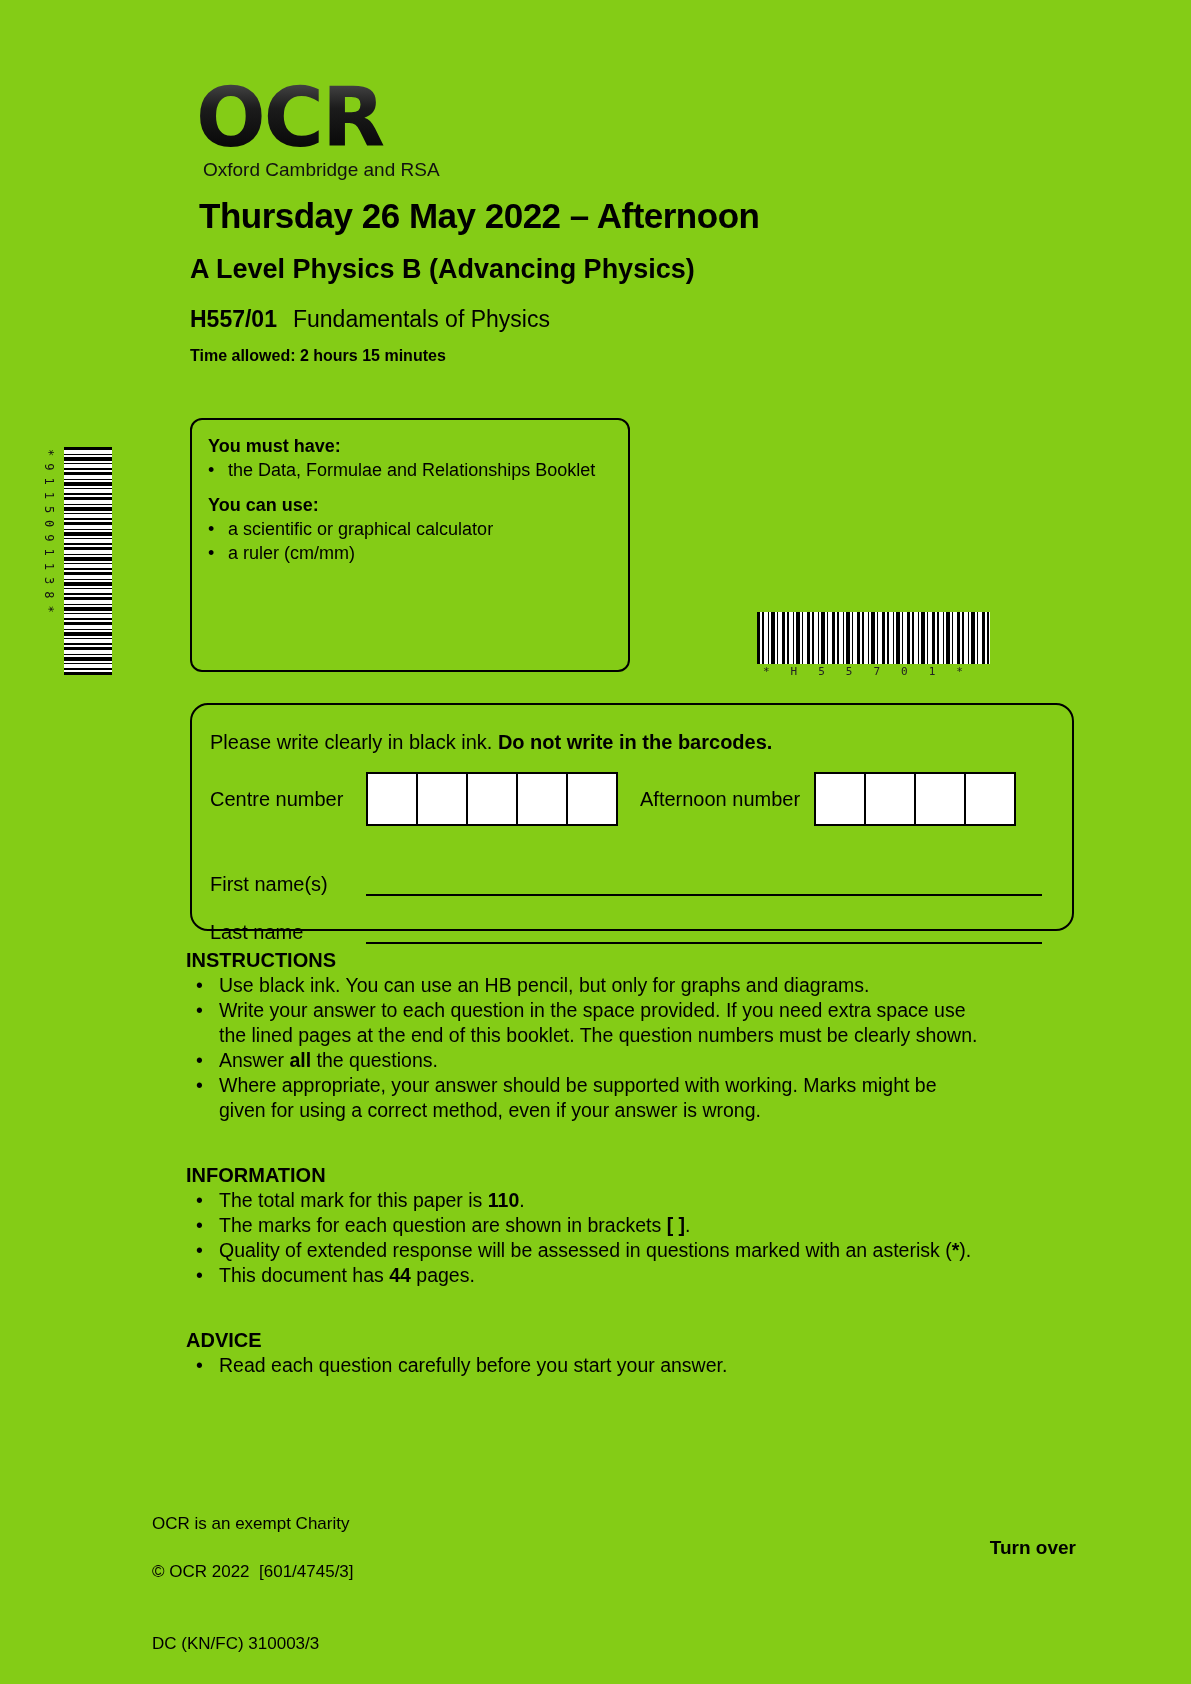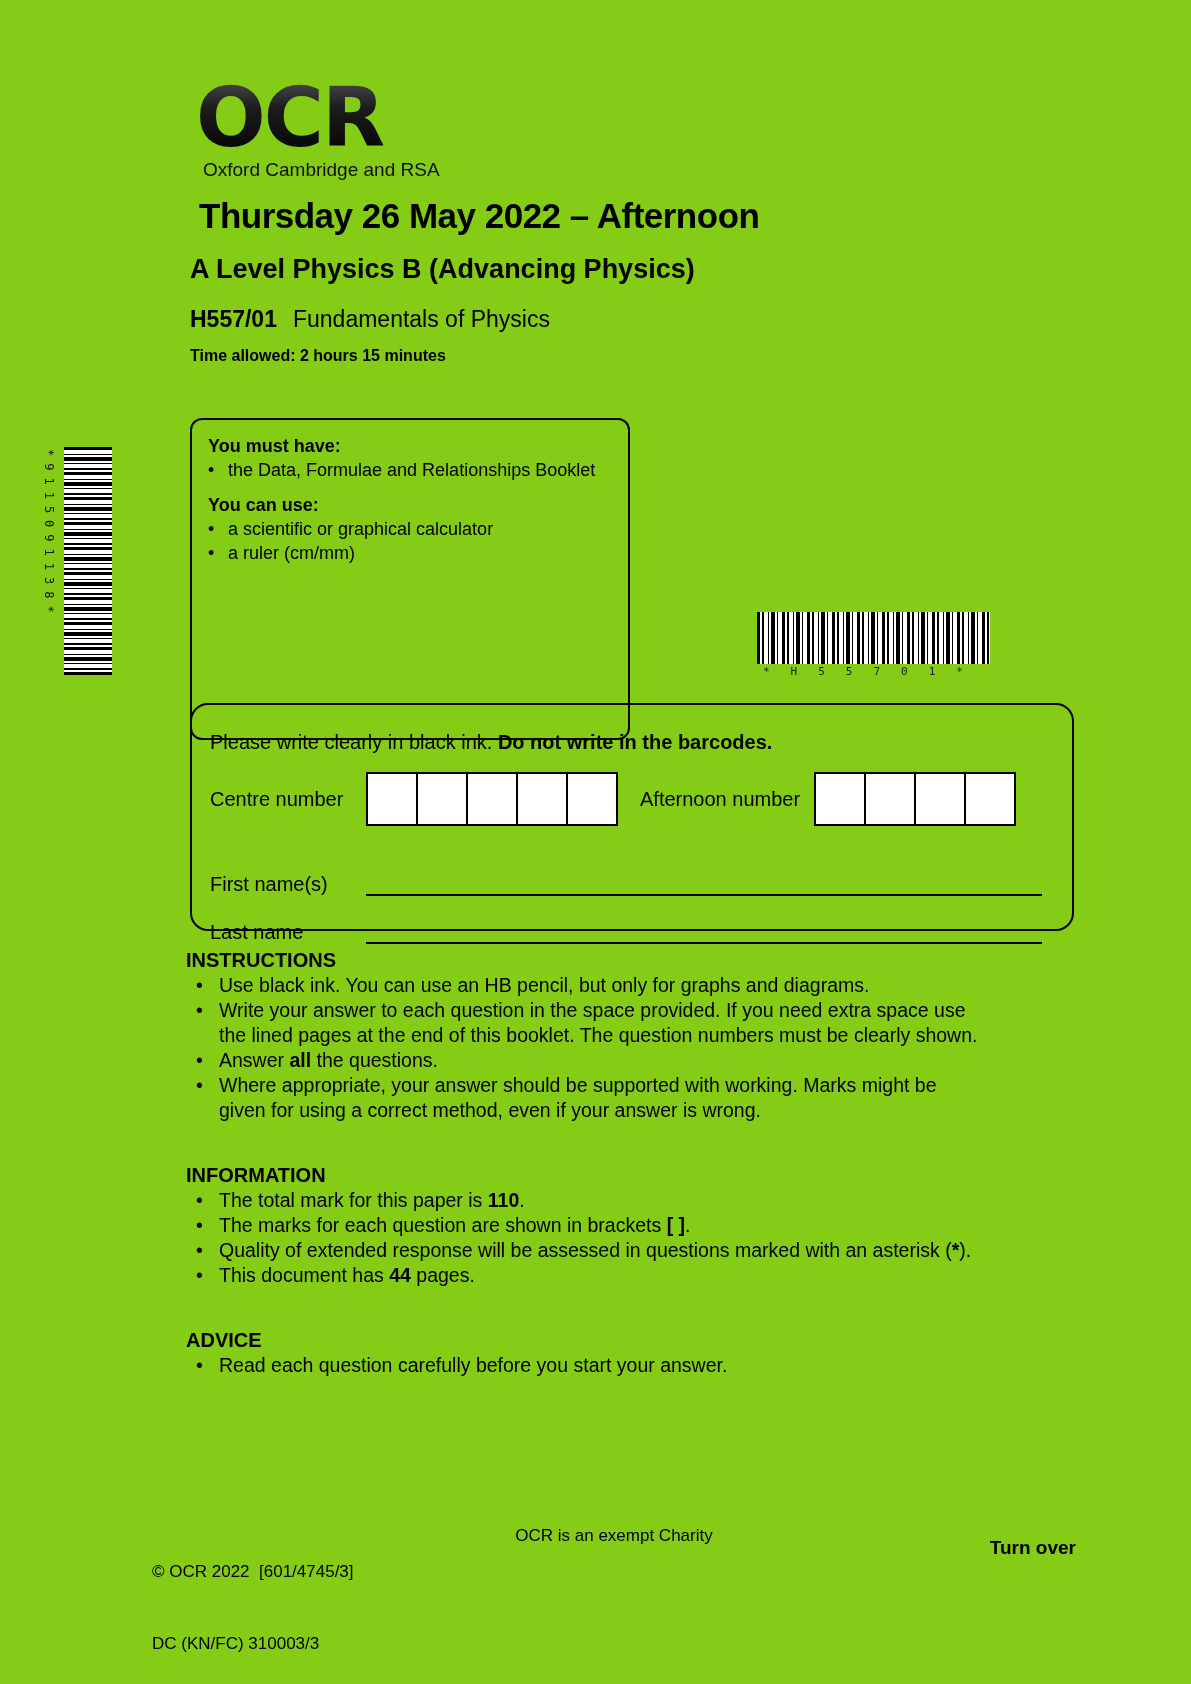--- a/index.html
+++ b/index.html
@@ -14,21 +14,21 @@
 
   
   .title{position:absolute;left:190px;top:196px;font-size:35px;font-weight:bold;letter-spacing:-0.5px;margin-left:9px;}
   .subtitle{position:absolute;left:190px;top:254px;font-size:27px;font-weight:bold;}
   .paper-line{position:absolute;left:190px;top:306px;font-size:23px;}
   .paper-code{font-weight:bold;margin-right:16px;}
   .time{position:absolute;left:190px;top:347px;font-size:16px;font-weight:bold;}
 
   
   .materials-box{
-    position:absolute;left:190px;top:418px;width:440px;height:322px;box-sizing:border-box;
+    position:absolute;left:190px;top:418px;width:440px;height:254px;box-sizing:border-box;
     border:2px solid #000;border-radius:12px;padding:14px 16px;font-size:18px;line-height:24px;
   }
   .m-heading{font-weight:bold;}
   .m-item{display:flex;}
   .m-dot{width:20px;flex:0 0 20px;}
   .m-gap{height:11px;}
 
   
   .side-barcode{position:absolute;left:42px;top:447px;width:70px;height:228px;}
   .sb-text{
@@ -75,21 +75,21 @@
   .sec{margin-top:0;}
   .sec.gap40{margin-top:40px;}
   .bullet{display:flex;}
   .b-dot{flex:0 0 33px;width:33px;padding-left:10px;box-sizing:border-box;}
   .b-text{flex:1;white-space:pre-wrap;}
   .b-bold{font-weight:bold;}
 
   
   .footer{position:absolute;left:152px;top:1512px;width:924px;font-size:17px;line-height:24px;}
   .f-left{white-space:pre;}
-  .f-center{position:absolute;left:0;right:0;top:12px;text-align:center;}
+  .f-center{position:absolute;left:0;right:0;top:0;text-align:left;}
   .f-right{position:absolute;right:0;top:24px;font-size:19px;font-weight:bold;}
 </style>
 </head>
 <body>
 
 <div class="page">
 
   <div class="logo">
     <svg width="250" height="72">
       <defs>

